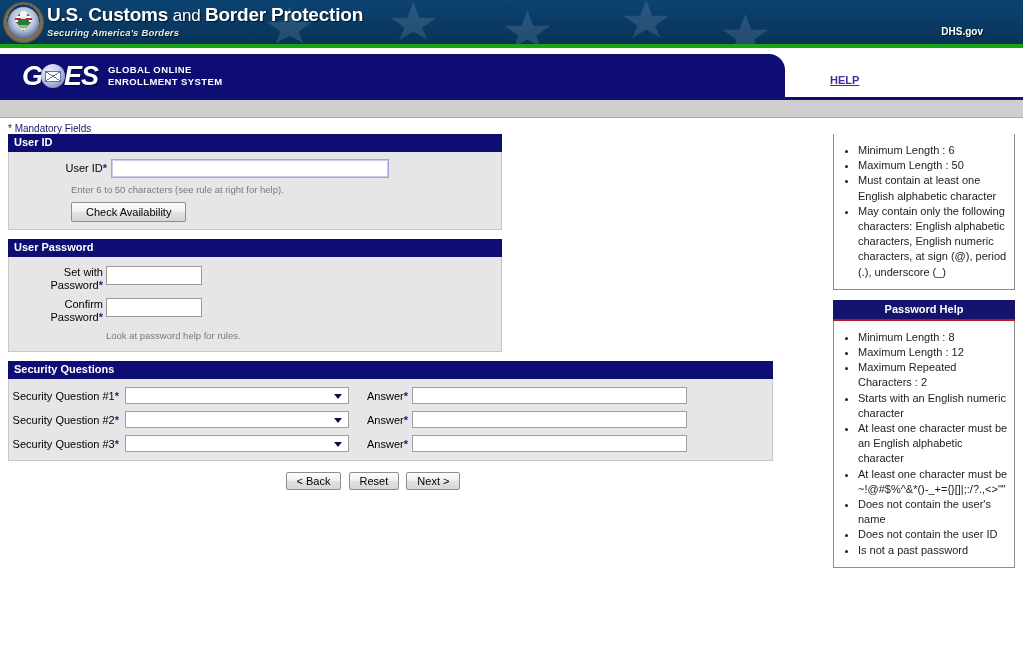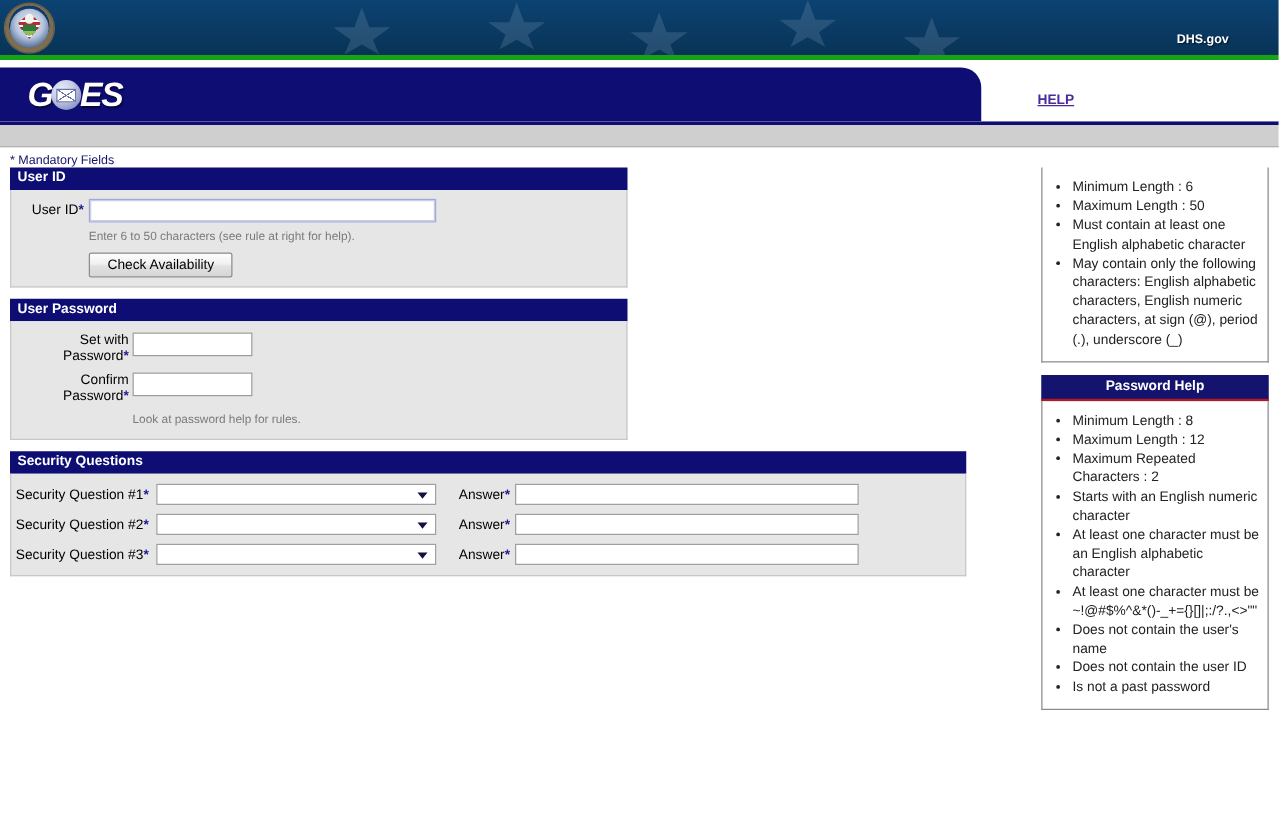--- a/index.html
+++ b/index.html
@@ -340,45 +340,53 @@
     </g>
   </svg>
 
   <div class="cbp-seal">
     <div class="inner"></div>
     <div class="eagle"></div>
     <div class="eaglehead"></div>
     <div class="shield"></div>
   </div>
 
+  <div class="cbp-title-wrap">
+    <div class="cbp-title"><span class="b">U.S. Customs</span><span class="n"> and </span><span class="b">Border Protection</span></div>
+    <div class="cbp-tagline">Securing America's Borders</div>
+  </div>
 
   <a class="dhs-link" href="#">DHS.gov</a>
 </div>
 <div class="green-rule"></div>
 <div class="white-rule"></div>
 
 <div class="goes-row">
   <div class="goes-bar"></div>
   <div class="goes-logo"><span>G</span><span class="goes-globe"><span class="g"></span><span class="env"></span></span><span>ES</span></div>
+  <div class="goes-sub">
+    <div>GLOBAL ONLINE</div>
+    <div>ENROLLMENT SYSTEM</div>
+  </div>
   <a class="help-link" href="#">HELP</a>
 </div>
 <div class="under-nav"></div>
 <div class="gray-strip"></div>
 
 <div class="page">
 
   <div class="mandatory">* Mandatory Fields</div>
 
   <div class="form-col">
 
     <div class="panel w495">
       <div class="panel-head">User ID</div>
       <div class="panel-body" style="padding:4px 0 7px 0;">
         <div class="frow">
-          <div class="flabel" style="width:58px;"><span>User ID</span><span class="req">*</span></div>
+          <div class="flabel" style="width:58px;margin-left:40px;"><span>User ID</span><span class="req">*</span></div>
           <div style="margin-left:4px;">
             <input class="txt focus" style="width: 272px;" value="">
           </div>
         </div>
         <div class="frow">
           <div style="width:62px;"></div>
           <div class="hintrow">Enter 6 to 50 characters (see rule at right for help).</div>
         </div>
         <div class="frow">
           <div style="width:62px;"></div>
@@ -459,20 +467,25 @@
           </div>
           <div class="flabel" style="width:46px; margin-left:13px;"><span>Answer</span><span class="req">*</span></div>
           <div style="margin-left:4px;">
             <div class="ansbox" style="width:275px;"><span></span></div>
           </div>
         </div>
 
       </div>
     </div>
 
+    <div class="btnrow">
+      <button class="btn">&lt; Back</button>
+      <button class="btn">Reset</button>
+      <button class="btn">Next &gt;</button>
+    </div>
 
   </div>
 
   <div class="help-col">
 
     <div class="help-panel">
       <div class="help-body">
         <ul>
           <li>Minimum Length : 6</li>
           <li>Maximum Length : 50</li>

